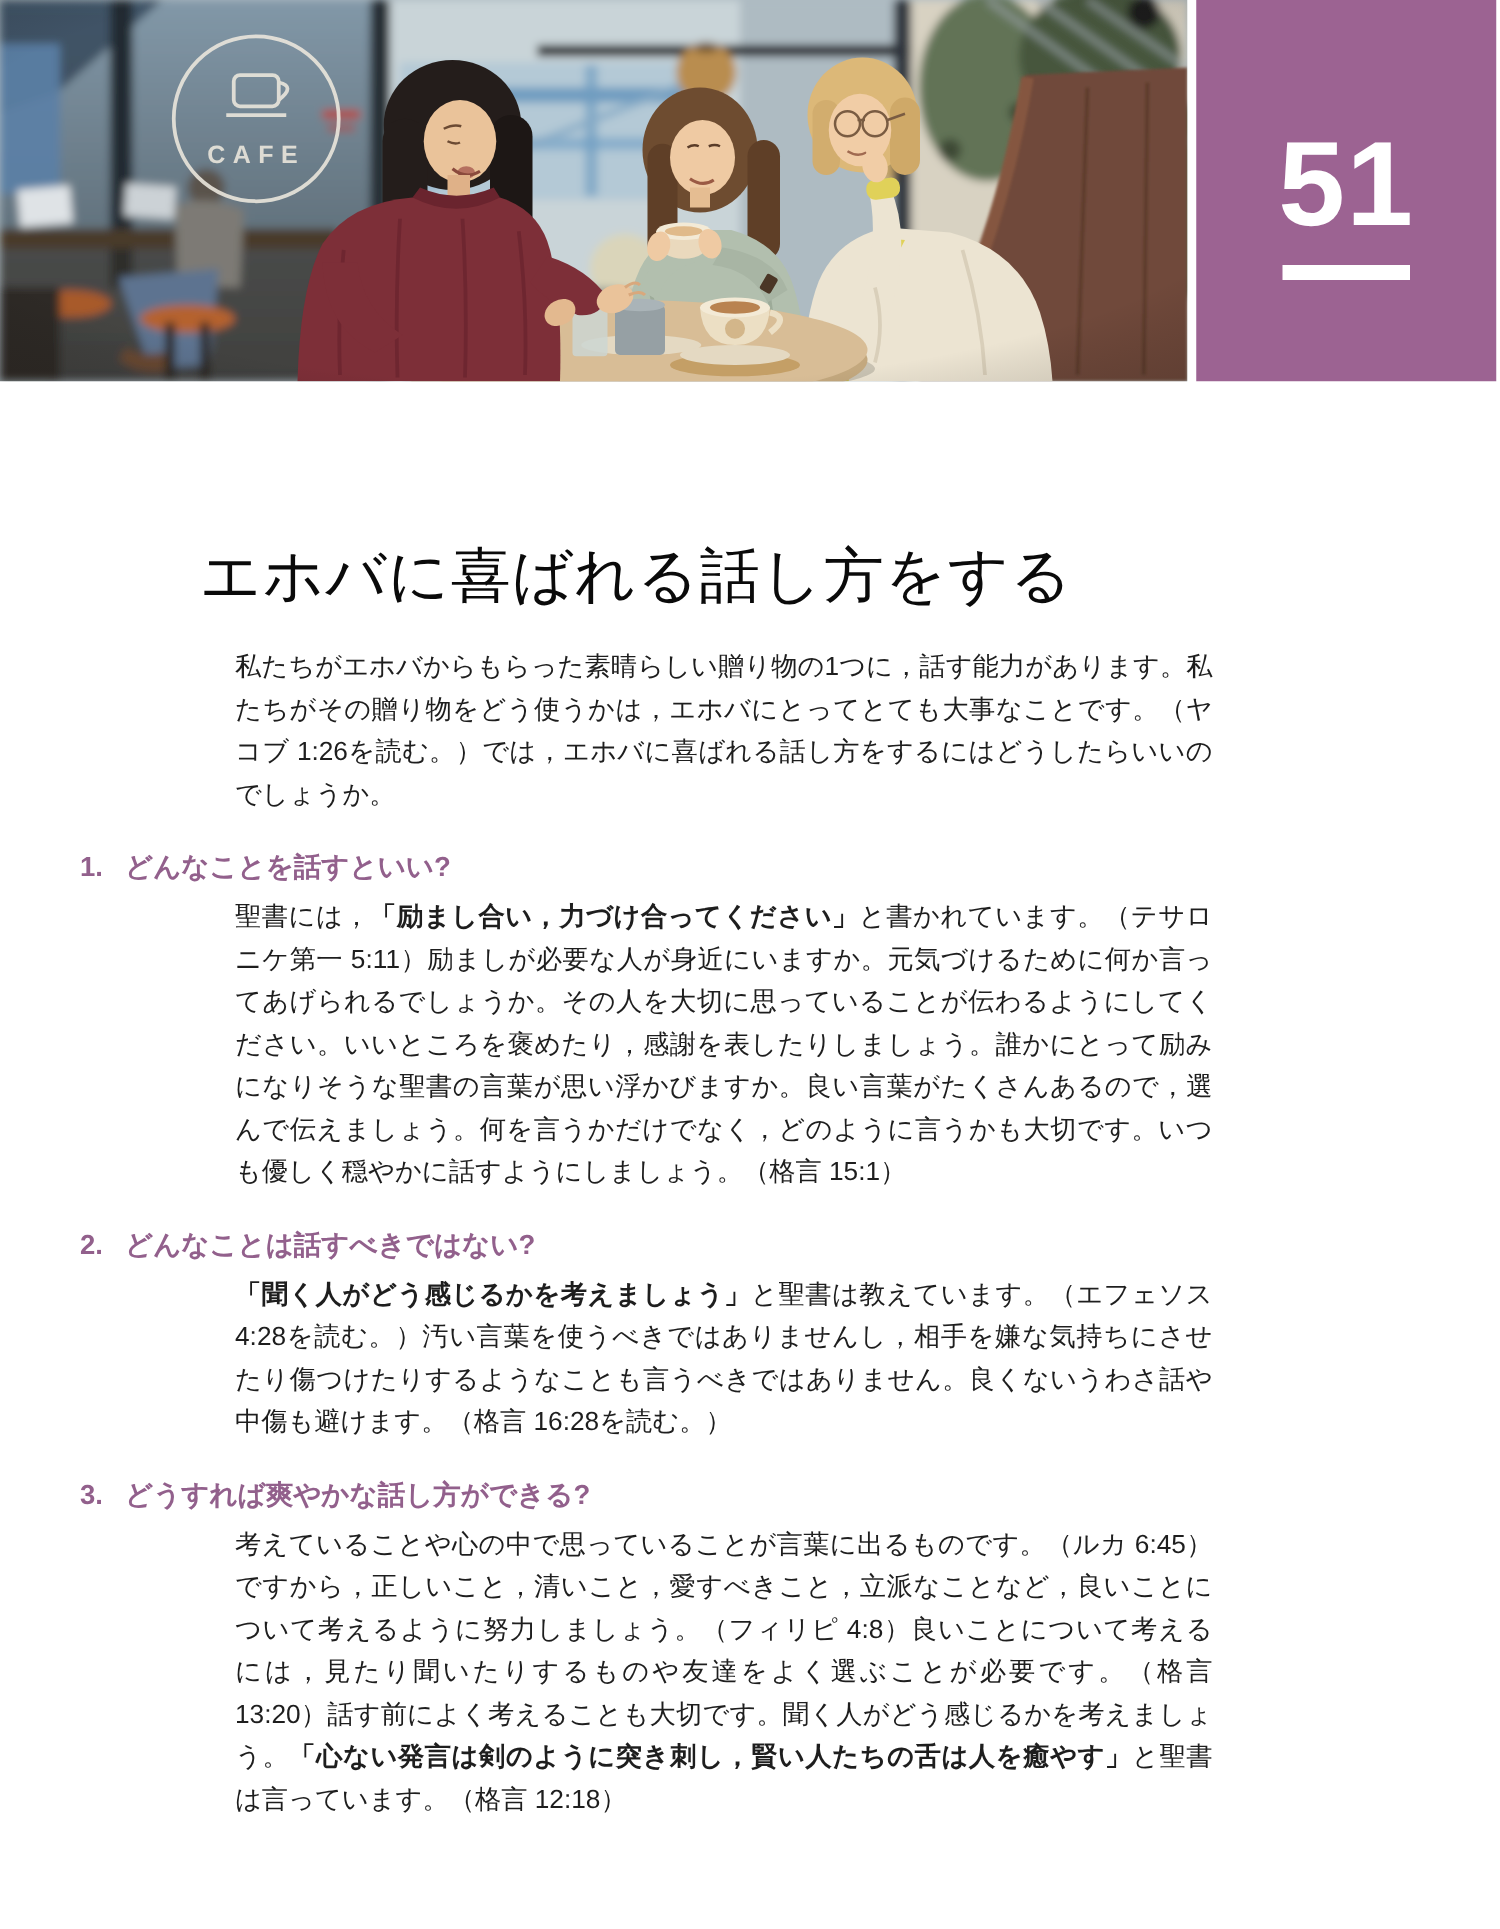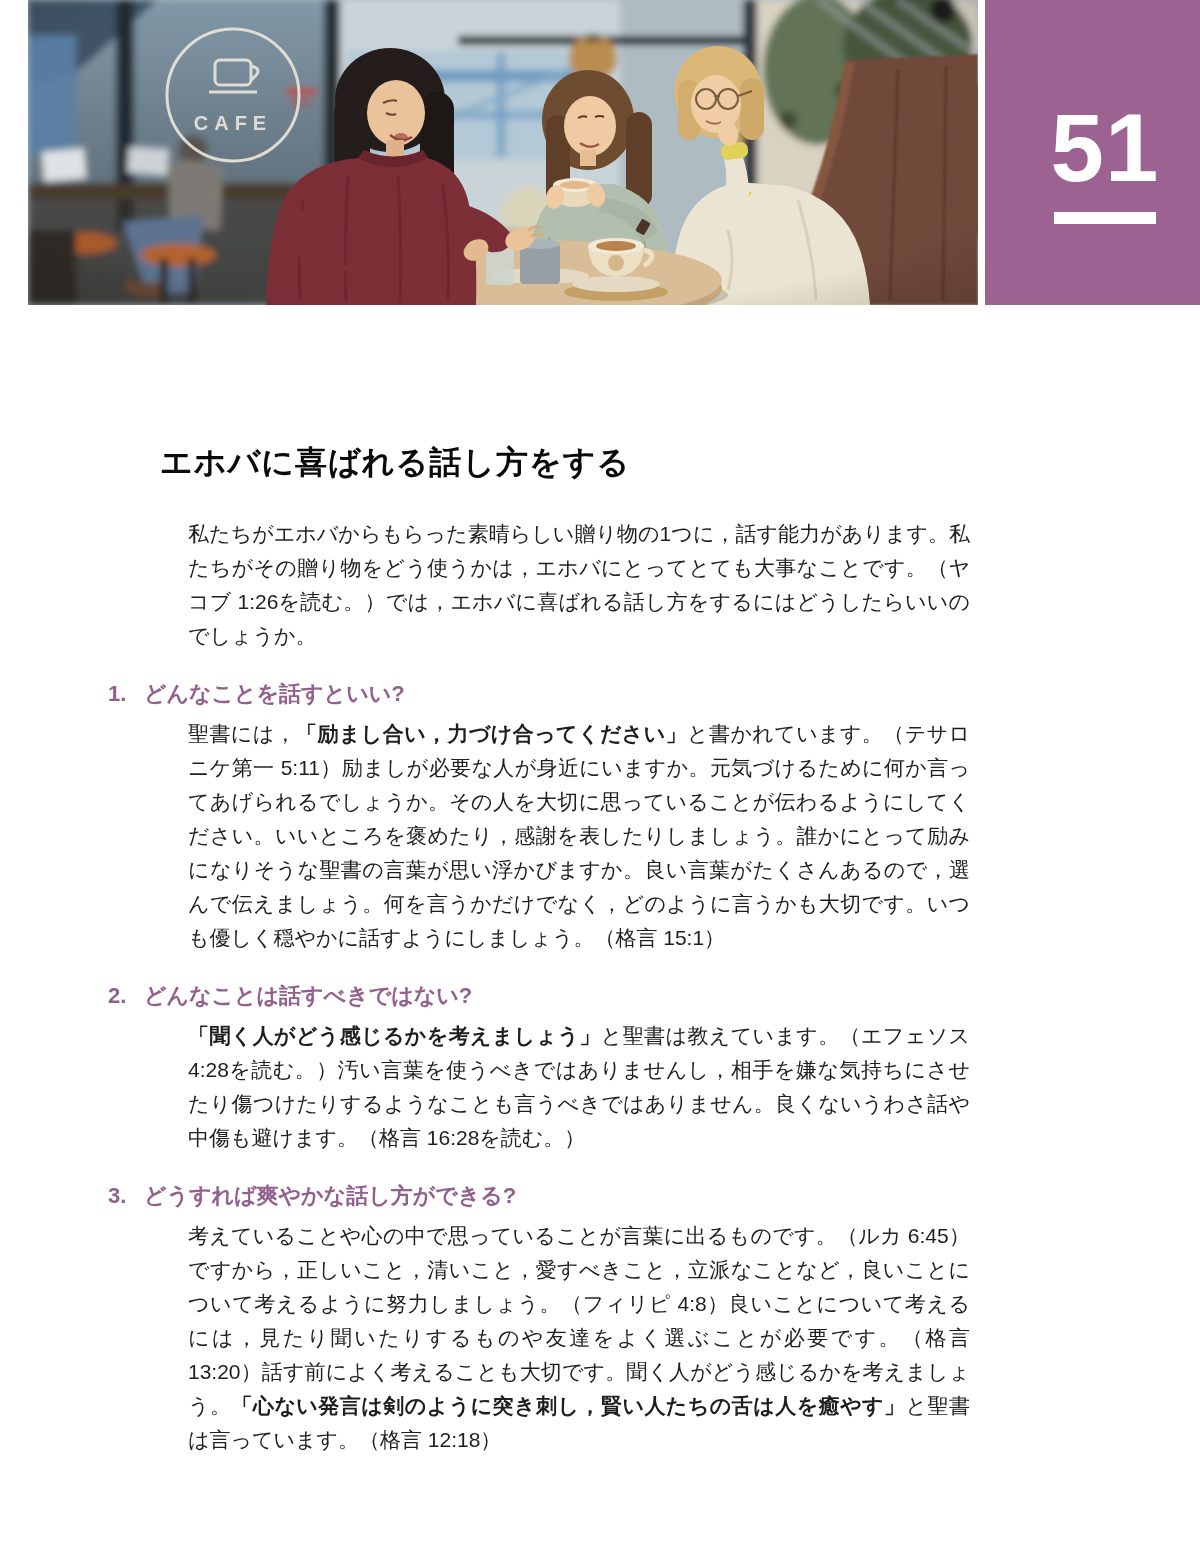--- a/index.html
+++ b/index.html
@@ -5,46 +5,46 @@
   html,body{margin:0;padding:0;}
   body{
     width:1200px;height:1543px;
     background:#ffffff;
     font-family:"Liberation Sans",sans-serif;
     color:var(--text,#1e1e1e);
     overflow:hidden;
     position:relative;
   }
   
-  .hero-row{display:flex;height:390px;margin-left:28px;}
+  .hero-row{display:flex;height:390px;}
   .hero-photo{width:950px;height:305px;overflow:hidden;flex:none;background:#aebbc2;}
   .hero-gap{width:7px;flex:none;background:#fff;}
   .lesson-badge{
     width:240px;height:305px;flex:none;
     background:var(--badge,#9c6392);
     display:flex;flex-direction:column;align-items:center;justify-content:center;
   }
   .lesson-number{
     color:#fff;font-size:96px;font-weight:700;line-height:1;
     letter-spacing:1px;margin-top:18px;
   }
   .lesson-underline{width:102px;height:12px;background:#fff;margin-top:16px;}
   
   .page-title{
     margin:46px 0 0 160px;
-    font-size:32px;line-height:52px;font-weight:700;color:#0a0a0a;
+    font-size:48px;line-height:52px;font-weight:400;color:#0a0a0a;
     letter-spacing:1px;
   }
   .intro{
     margin:29px 0 0 188px;width:782px;
     font-size:21px;line-height:34px;text-align:justify;
   }
   .section{margin-top:26px;}
   .section-heading{
-    margin-left:108px;
+    margin-left:64px;
     color:var(--heading,#92608c);
     font-size:22px;line-height:30px;font-weight:700;
   }
   .section-number{display:inline-block;width:36px;}
   .section-para{
     margin:8px 0 0 188px;width:782px;
     font-size:21px;line-height:34px;text-align:justify;
   }
   .section-para .b,.intro .b{font-weight:700;margin-top:32px;}
   p{margin:0;}

